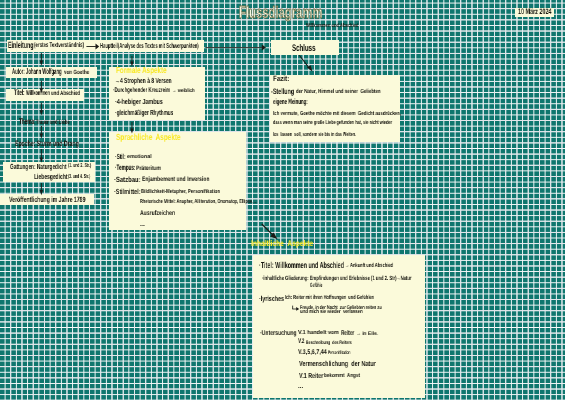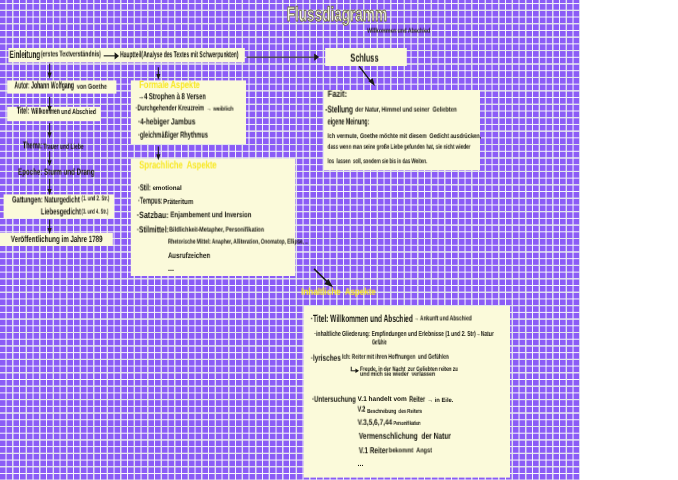--- a/index.html
+++ b/index.html
@@ -1,19 +1,19 @@
 <!DOCTYPE html>
 <html><head>
 <meta charset="utf-8">
 <title>Flussdiagramm</title>
 <style>
   html,body{margin:0;padding:0;background:#fff;}
   body{width:565px;height:400px;overflow:hidden;
        font-family:"Liberation Sans",sans-serif;}
-  #page{position:relative;width:483px;height:400px;overflow:hidden;background:#8b5cf6;}
+  #page{position:relative;width:565px;height:400px;overflow:hidden;background:#0f766e;}
   .grid{position:absolute;left:0;top:0;width:565px;height:400px;
         background-image:
           linear-gradient(to right, #e2e5ea 0.9px, transparent 0.9px),
           linear-gradient(to bottom, #e2e5ea 0.9px, transparent 0.9px),
           linear-gradient(to right, #fafbfc 0.9px, transparent 0.9px),
           linear-gradient(to bottom, #fafbfc 0.9px, transparent 0.9px);
         background-size:11.25px 11.2px, 11.25px 11.2px, 5.625px 5.6px, 5.625px 5.6px;
         background-position:-1px -3px, -1px -3px, -1px -3px, -1px -3px;}
   .hl{position:absolute;background:#fbfada;}
   .tx{position:absolute;white-space:pre;color:#17160f;

